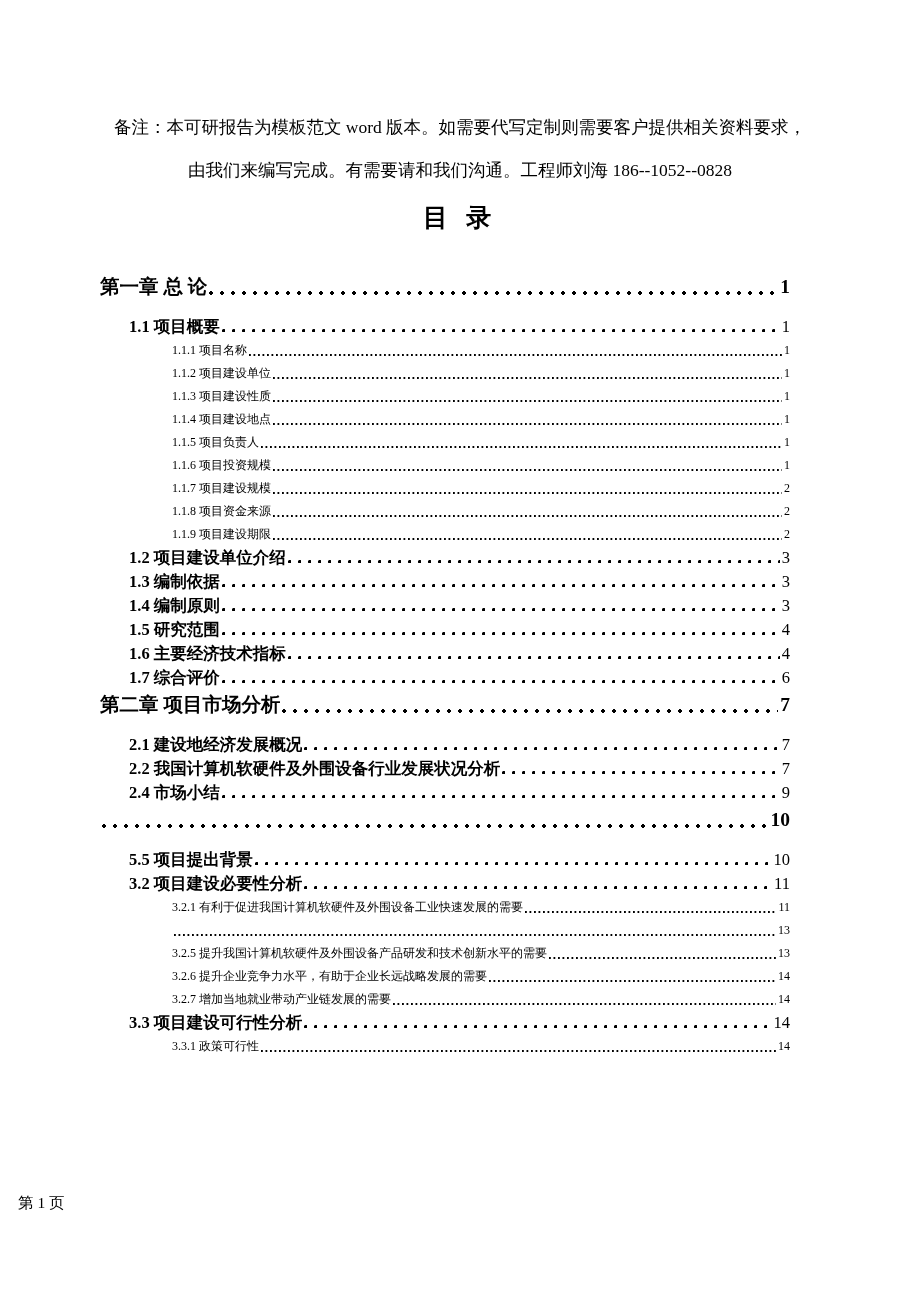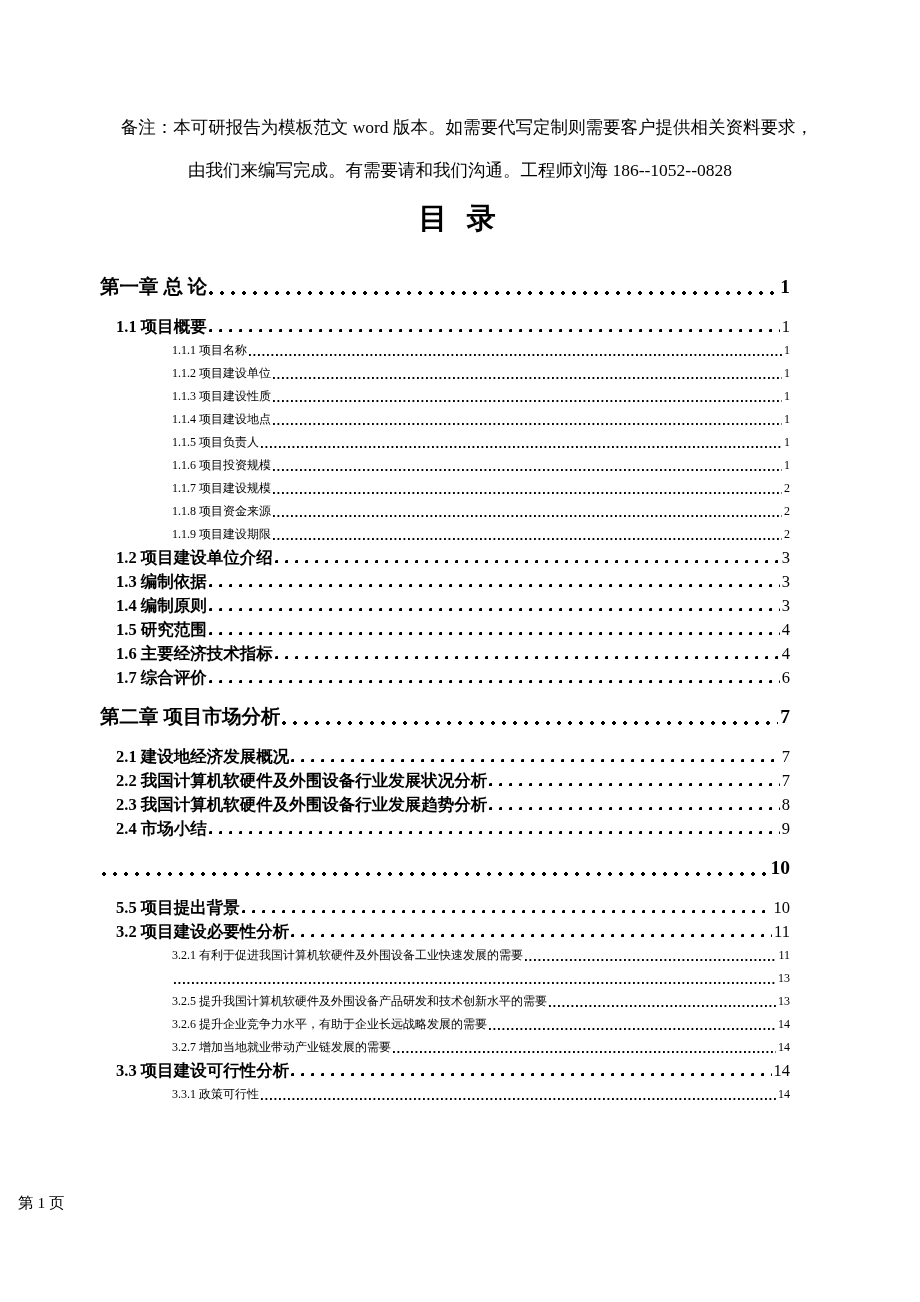--- a/index.html
+++ b/index.html
@@ -21,30 +21,30 @@
     background: #ffffff;
   }
   
   .note {
     margin: 106px auto 0;
     width: 706px;
     font-size: 17.5px;
     line-height: 43px;
     white-space: nowrap;
   }
-  .note-l1 { text-align: right; }
+  .note-l1 { text-align: center; }
   .note-l2 { text-align: center; }
 
   
   .toc-title {
     margin-top: 10px;
     height: 32px;
     line-height: 32px;
     text-align: center;
-    font-size: 29px;
+    font-size: 25px;
     font-weight: bold;
     letter-spacing: 6px;
   }
 
   
   .toc {
     margin: 38px 0 0 100px;
     width: 690px;
   }
   .row {
@@ -58,34 +58,33 @@
   .row .leader {
     flex: 1 1 6px;
     min-width: 6px;
     align-self: stretch;
     margin: 0 2px;
     background-repeat: repeat-x;
   }
   .row.chapter {
     height: 30px;
     line-height: 30px;
-    margin-top: 12px;
     margin-bottom: 13px;
     font-size: 19.5px;
     font-weight: bold;
   }
   .row.chapter .leader {
     background-image: radial-gradient(circle at 2px 2px, #000 1.7px, transparent 2px);
     background-size: 11px 4px;
     background-position: left calc(100% - 7px);
   }
   .row.section {
     height: 24px;
     line-height: 24px;
-    margin-left: 16px;
+    margin-left: 29px;
     font-size: 16.5px;
     font-weight: bold;
   }
   .row.section .t { font-weight: bold; }
   .row.section .pg { font-weight: normal; }
   .row.section .leader {
     background-image: radial-gradient(circle at 1.6px 1.6px, #000 1.4px, transparent 1.7px);
     background-size: 10px 4px;
     background-position: left calc(100% - 6px);
   }
@@ -219,25 +218,20 @@
         <span class="t">2.1 建设地经济发展概况</span>
         <span class="leader"></span>
         <span class="pg">7</span>
       </div>
       <div class="row section">
         <span class="t">2.2 我国计算机软硬件及外围设备行业发展状况分析</span>
         <span class="leader"></span>
         <span class="pg">7</span>
       </div>
       <div class="row section">
-        <span class="t">2.3 我国计算机软硬件及外围设备行业发展趋势分析</span>
-        <span class="leader"></span>
-        <span class="pg">8</span>
-      </div>
-      <div class="row section">
         <span class="t">2.4 市场小结</span>
         <span class="leader"></span>
         <span class="pg">9</span>
       </div>
       <div class="row chapter">
         <span class="leader"></span>
         <span class="pg">10</span>
       </div>
       <div class="row section">
         <span class="t">5.5 项目提出背景</span>

